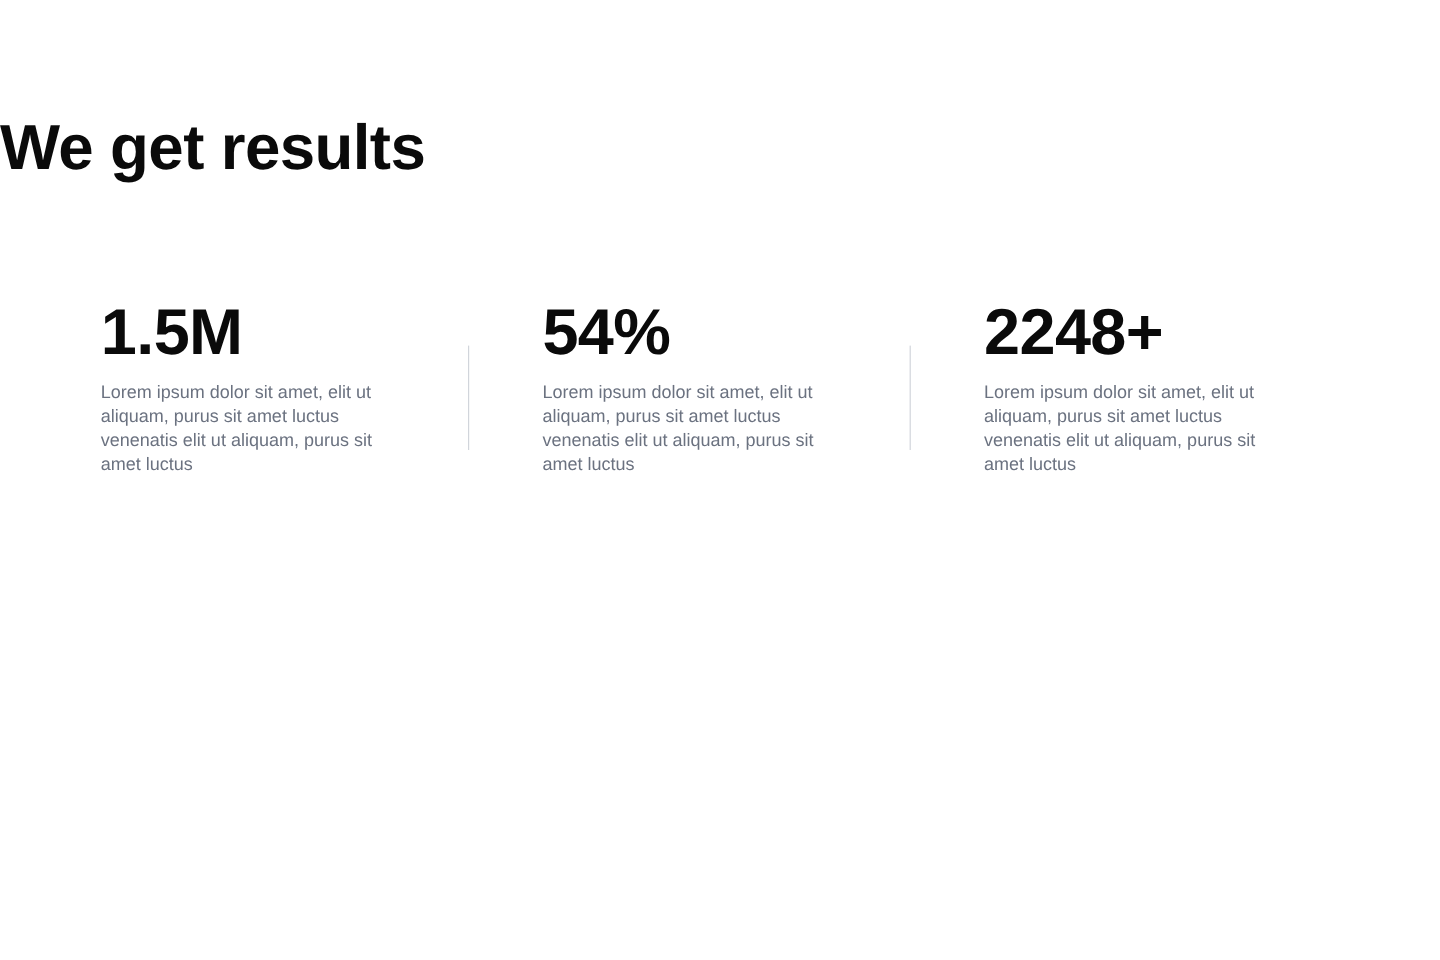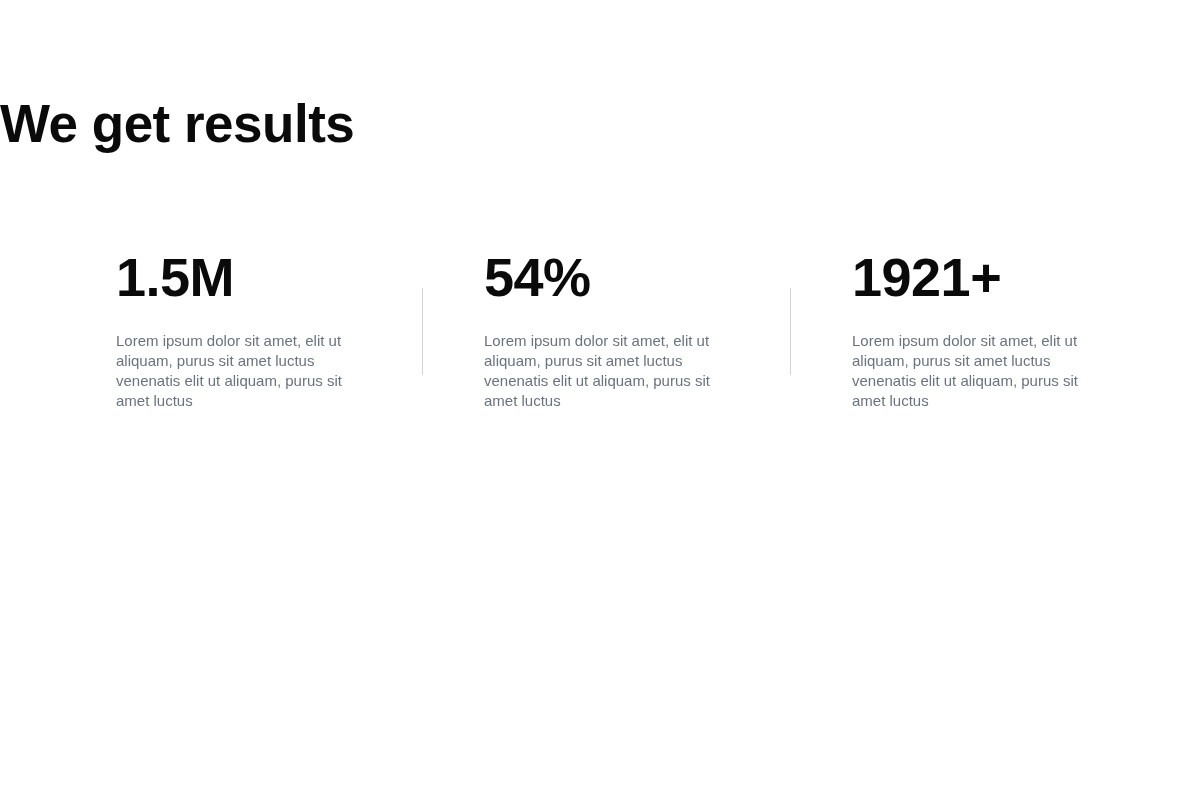--- a/index.html
+++ b/index.html
@@ -30,42 +30,42 @@
     line-height: 64px;
     font-weight: 700;
     letter-spacing: -0.5px;
     color: #0a0a0a;
     white-space: nowrap;
   }
 
   .stats-row {
     position: absolute;
     top: 248px;
-    left: 116px;
+    left: 84px;
     width: 1000px;
     display: flex;
     align-items: center;
   }
 
   .stat-col {
     width: 245px;
     flex: 0 0 245px;
   }
 
   .stat-value {
     font-size: 54px;
     line-height: 58px;
     font-weight: 700;
     color: #0a0a0a;
     letter-spacing: -0.5px;
     white-space: nowrap;
   }
 
   .stat-desc {
-    margin-top: 25px;
+    margin-top: 12px;
     font-size: 15px;
     line-height: 20px;
     font-weight: 400;
     color: #6b7280;
   }
 
   .stat-divider {
     flex: 0 0 123px;
     width: 123px;
     align-self: stretch;
@@ -103,19 +103,19 @@
     <div class="stat-col">
       <div class="stat-value">54%</div>
       <p class="stat-desc">Lorem ipsum dolor sit amet, elit ut aliquam, purus sit amet luctus venenatis elit ut aliquam, purus sit amet luctus</p>
     </div>
 
     <div class="stat-divider">
       <span class="rule"></span>
     </div>
 
     <div class="stat-col">
-      <div class="stat-value">1921+</div>
+      <div class="stat-value">2248+</div>
       <p class="stat-desc">Lorem ipsum dolor sit amet, elit ut aliquam, purus sit amet luctus venenatis elit ut aliquam, purus sit amet luctus</p>
     </div>
 
   </div>
 
 </div>
 
 </body></html>

